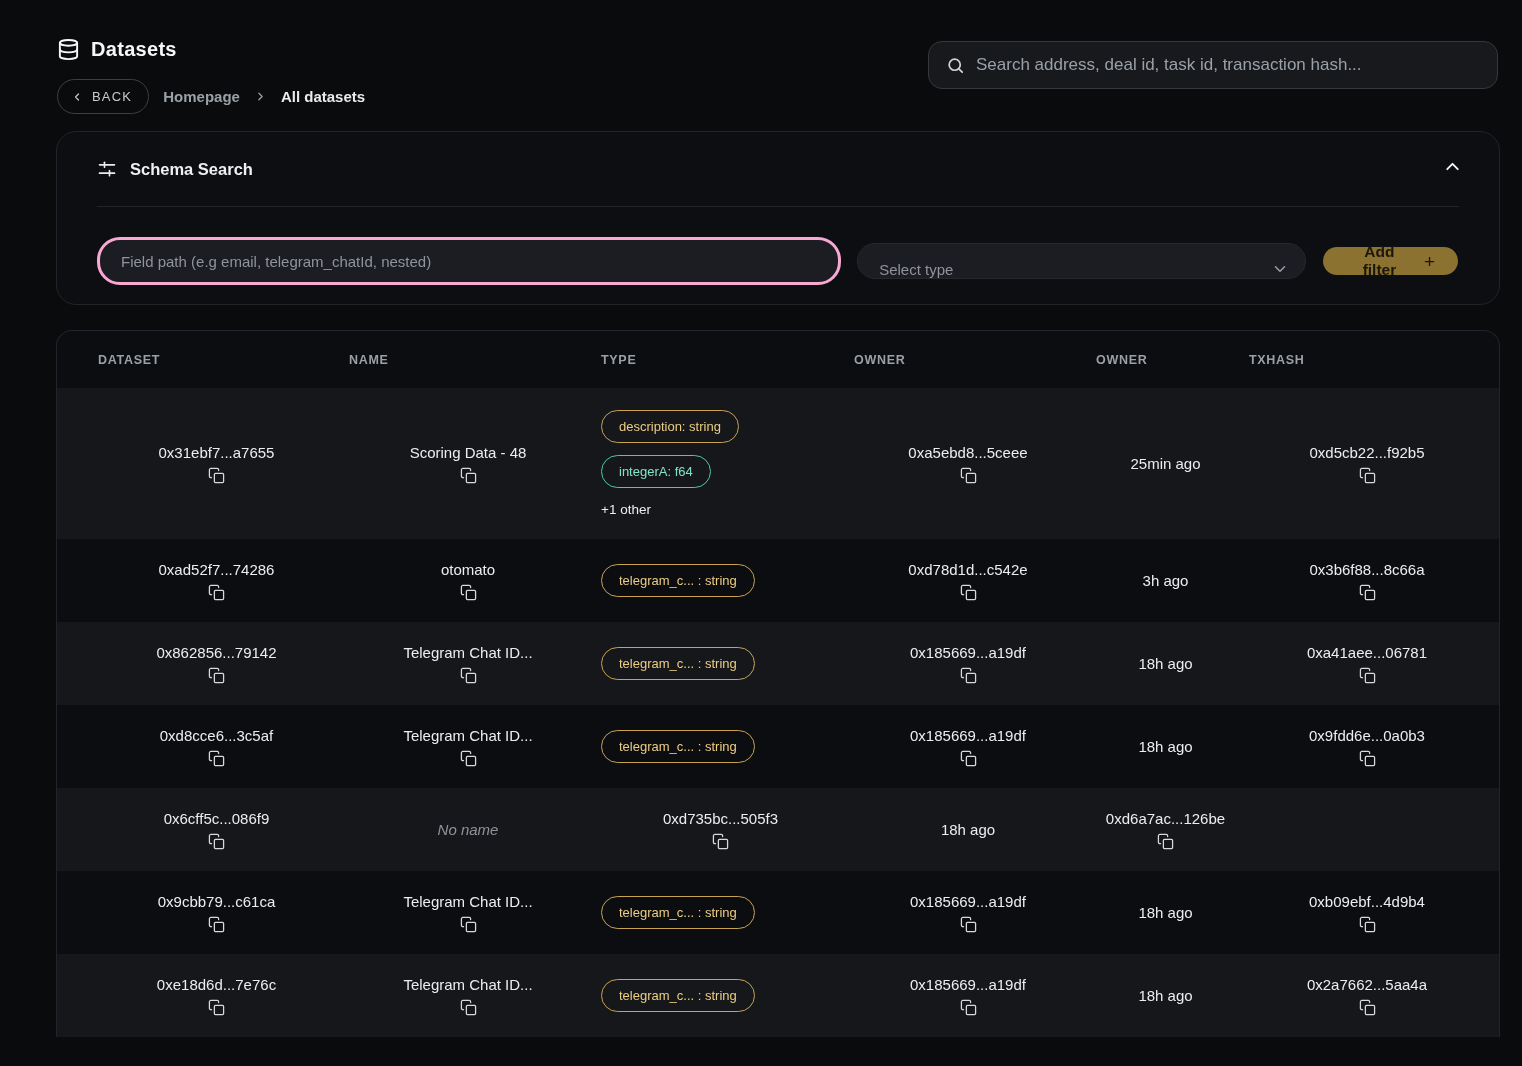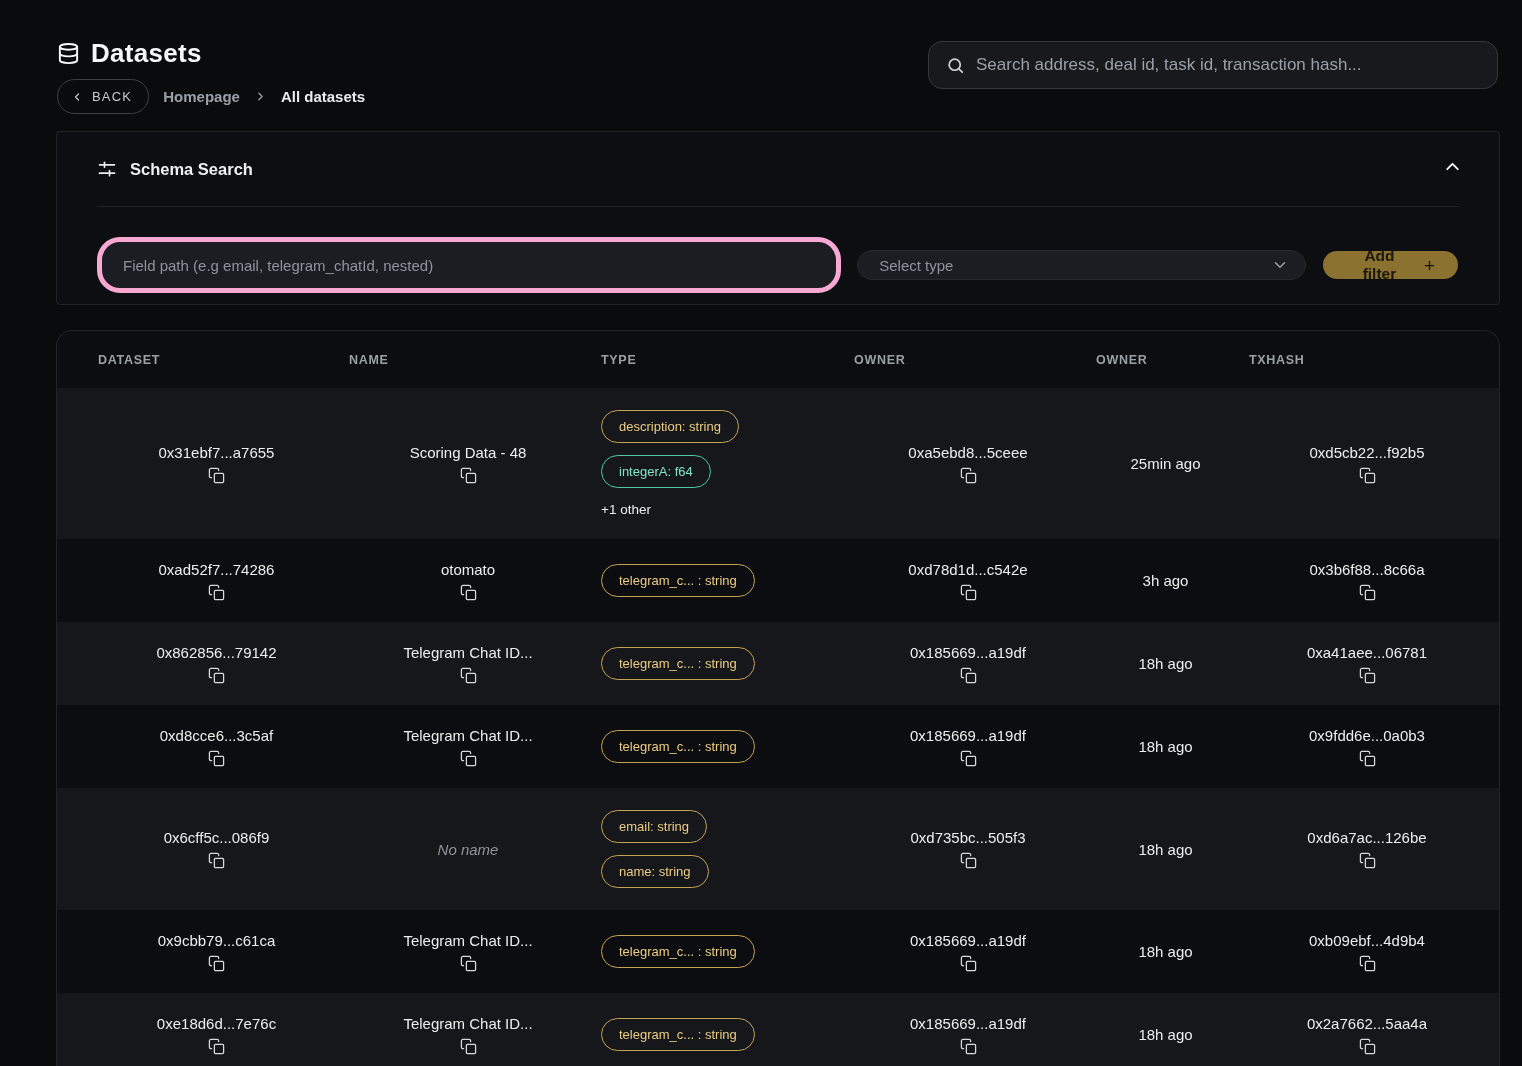--- a/index.html
+++ b/index.html
@@ -6,21 +6,21 @@
   html,body { background:#0a0b0d; }
   .app {
     position:relative; width:1522px; height:1066px; overflow:hidden;
     background:#0a0b0d; font-family:"Liberation Sans", sans-serif;
     -webkit-font-smoothing:antialiased;
   }
   svg { display:block; }
 
   
   .title-row { position:absolute; left:57px; top:38px; display:flex; align-items:center; gap:11px; }
-  .title-row h1 { font-size:26px; font-weight:800; color:#f6f7f8; letter-spacing:.3px; }
+  .title-row h1 { font-size:20px; font-weight:800; color:#f6f7f8; letter-spacing:.3px; }
   .db-icon { color:#f6f7f8; }
 
   .crumb-row { position:absolute; left:57px; top:79px; display:flex; align-items:center; gap:14px; }
   .back-btn {
     display:flex; align-items:center; gap:9px; height:35px; padding:0 16px 0 13px;
     border:1px solid #3d3f45; border-radius:999px; background:transparent;
     color:#c7c9cf; font-size:13px; letter-spacing:1.2px; font-family:inherit; cursor:pointer;
   }
   .crumb-home { font-size:15px; font-weight:700; color:#9aa0a8; cursor:pointer; }
   .crumb-sep { color:#9aa0a8; }
@@ -34,36 +34,36 @@
   .search-bar input {
     flex:1; background:transparent; border:none; outline:none;
     color:#e9ebee; font-size:17px; font-family:inherit;
   }
   .search-bar input::placeholder { color:#9aa0a8; }
   .search-glyph { color:#cfd1d5; }
 
   
   .panel {
     position:absolute; left:56px; top:131px; width:1444px; height:174px;
-    background:#0d0e11; border:1px solid #232429; border-radius:4px;padding-left:44px;
+    background:#0d0e11; border:1px solid #232429; border-radius:20px;padding-left:44px;
   }
   .panel-head { position:absolute; left:40px; top:27px; display:flex; align-items:center; gap:13px; }
   .panel-head .ttl { font-size:16.5px; font-weight:600; color:#edeff1; }
   .sliders-icon { color:#e9ebee; }
   .collapse-btn { position:absolute; right:36px; top:24px; background:none; border:none; cursor:pointer; color:#f2f3f5; }
   .panel-divider { position:absolute; left:40px; right:40px; top:74px; height:1px; background:#232429; }
   .filters-row { position:absolute; left:40px; top:105px; right:41px; display:flex; align-items:center; gap:16px; }
   .field-input {
-    width:753px; height:56px; background:#1b1d22; border:5px solid #f9a8d4; border-radius:23px;
+    width:753px; height:48px; background:#1b1d22; border:3px solid #f9a8d4; border-radius:23px;
     padding:0 21px; color:#e9ebee; font-size:15px; font-family:inherit; outline:none;
   }
   .field-input::placeholder { color:#8f939b; }
   .type-select {
-    width:454px; height:30px; background:#1b1d22; border:1px solid #26282d; border-radius:23px;
-    display:flex; align-items:center; justify-content:space-between; padding:0 16px 0 21px;
+    width:454px; height:36px; background:#1b1d22; border:1px solid #26282d; border-radius:23px;
+    display:flex; align-items:flex-end; justify-content:space-between; padding:0 16px 0 21px;
     color:#8f939b; font-size:15px; cursor:pointer;
   }
   .type-select .chev { color:#9aa0a8; }
   .add-filter-btn {
     margin-left:1px; height:28px; padding:0 23px; border:none; border-radius:999px;
     background:#8b7231; color:#1b170a; font-size:15.5px; font-weight:600; font-family:inherit;
     display:flex; align-items:center; gap:11px; cursor:pointer;
   }
   .add-filter-btn .plus { font-size:19px; font-weight:500; line-height:1; }
 
@@ -370,24 +370,20 @@
             <span class="copy">
               <svg width="17" height="17" viewBox="0 0 24 24" fill="none" stroke="currentColor" stroke-width="1.8" stroke-linecap="round" stroke-linejoin="round">
                 <rect x="9" y="9" width="13" height="13" rx="1.5"></rect>
                 <path d="M5 15H4a2 2 0 0 1-2-2V4a2 2 0 0 1 2-2h9a2 2 0 0 1 2 2v1"></path>
               </svg>
             </span>
           </div>
           <div class="cell">
             <span class="cell-text muted">No name</span>
           </div>
-          <div class="cell type-cell">
-            <span class="badge gold">email: string</span>
-            <span class="badge gold">name: string</span>
-          </div>
           <div class="cell">
             <span class="cell-text">0xd735bc...505f3</span>
             <span class="copy">
               <svg width="17" height="17" viewBox="0 0 24 24" fill="none" stroke="currentColor" stroke-width="1.8" stroke-linecap="round" stroke-linejoin="round">
                 <rect x="9" y="9" width="13" height="13" rx="1.5"></rect>
                 <path d="M5 15H4a2 2 0 0 1-2-2V4a2 2 0 0 1 2-2h9a2 2 0 0 1 2 2v1"></path>
               </svg>
             </span>
           </div>
           <div class="cell">

